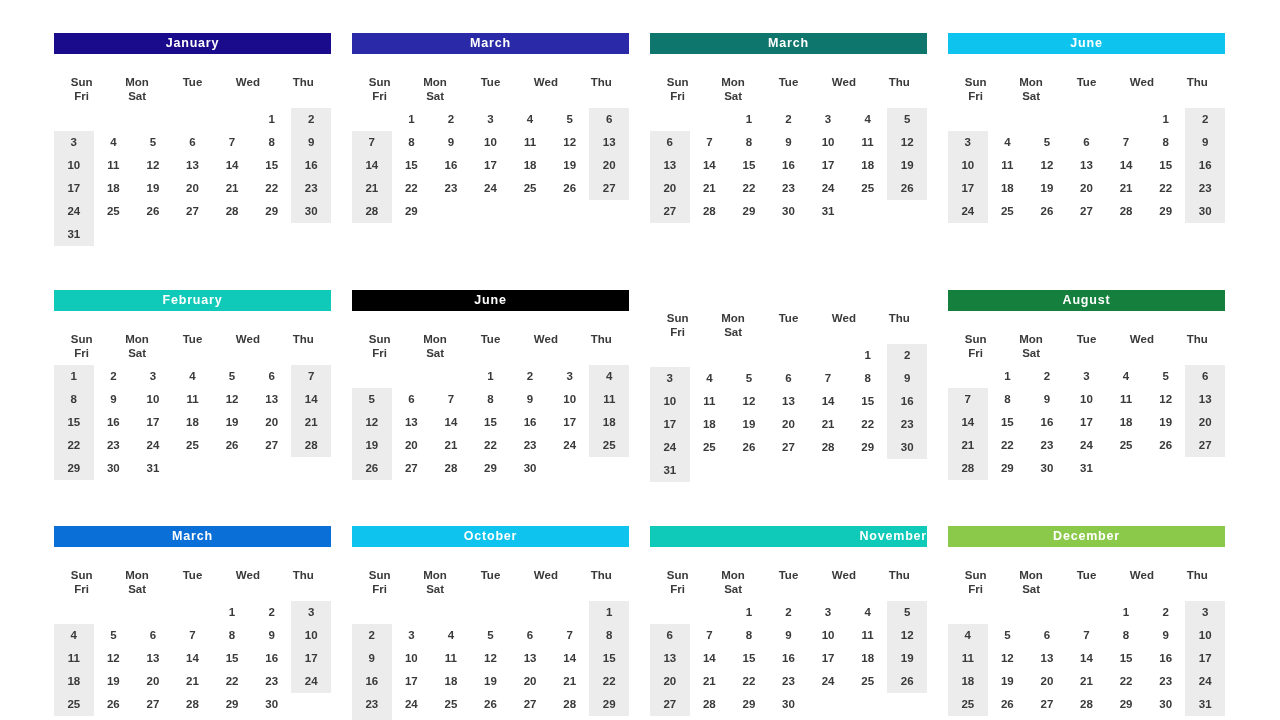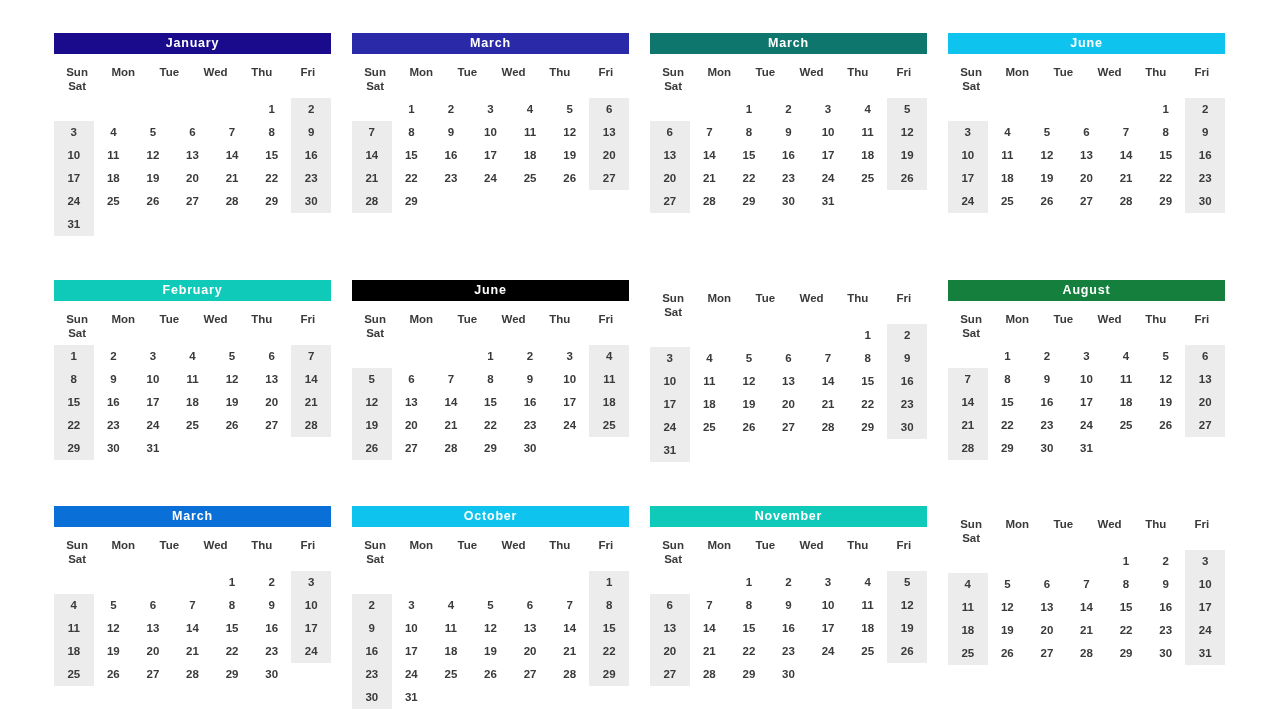--- a/index.html
+++ b/index.html
@@ -30,22 +30,22 @@
     height: 21px;
     line-height: 21px;
     text-align: center;
     color: #ffffff;
     font-size: 12.5px;
     letter-spacing: 0.8px;
     font-family: "Liberation Sans", sans-serif;
   }
   .dow-row {
     display: grid;
-    grid-template-columns: repeat(6, 1fr);
-    margin-top: 11px;
+    grid-template-columns: repeat(5, 1fr);
+    margin-top: 21px;
   }
   .dow {
     text-align: center;
     font-size: 11.5px;
     color: #3a3a3a;
     line-height: 14px;
   }
   .days-grid {
     display: grid;
     grid-template-columns: repeat(7, 1fr);
@@ -574,21 +574,21 @@
         <div class="day shaded">30</div>
         <div class="day">31</div>
         <div class="day empty"></div>
         <div class="day empty"></div>
         <div class="day empty"></div>
         <div class="day empty"></div>
         <div class="day empty"></div>
       </div>
     </div>
     <div class="month">
-      <div class="month-title" style="background: rgb(15, 201, 185);">November</div>
+      <div class="month-title" style="background: rgb(15, 201, 185); text-align: right;">November</div>
       <div class="dow-row">
         <div class="dow">Sun</div>
         <div class="dow">Mon</div>
         <div class="dow">Tue</div>
         <div class="dow">Wed</div>
         <div class="dow">Thu</div>
         <div class="dow">Fri</div>
         <div class="dow">Sat</div>
       </div>
       <div class="days-grid">
@@ -623,20 +623,21 @@
         <div class="day shaded">27</div>
         <div class="day">28</div>
         <div class="day">29</div>
         <div class="day">30</div>
         <div class="day empty"></div>
         <div class="day empty"></div>
         <div class="day empty"></div>
       </div>
     </div>
     <div class="month">
+      <div class="month-title" style="background: rgb(139, 201, 74);">December</div>
       <div class="dow-row">
         <div class="dow">Sun</div>
         <div class="dow">Mon</div>
         <div class="dow">Tue</div>
         <div class="dow">Wed</div>
         <div class="dow">Thu</div>
         <div class="dow">Fri</div>
         <div class="dow">Sat</div>
       </div>
       <div class="days-grid">

